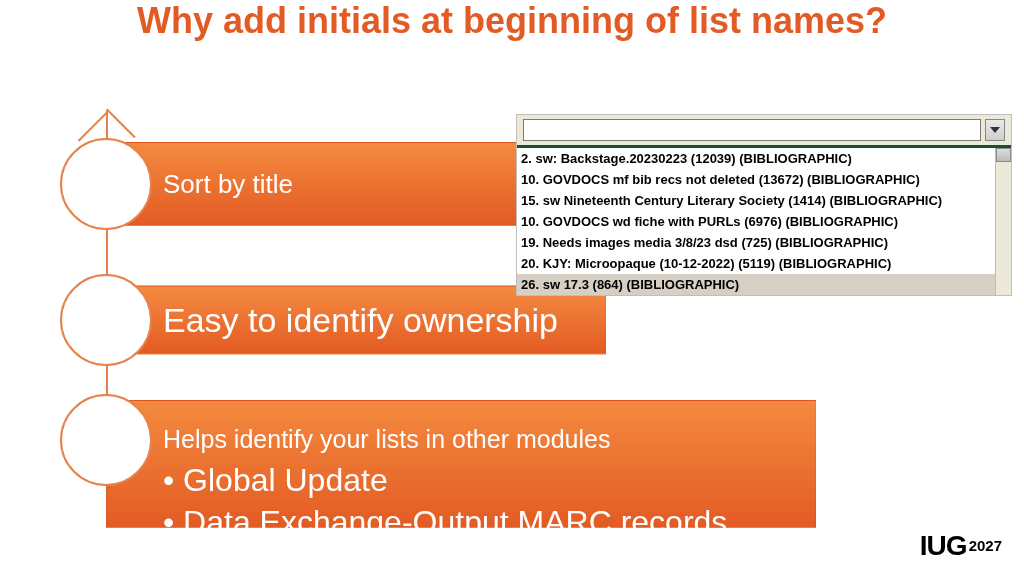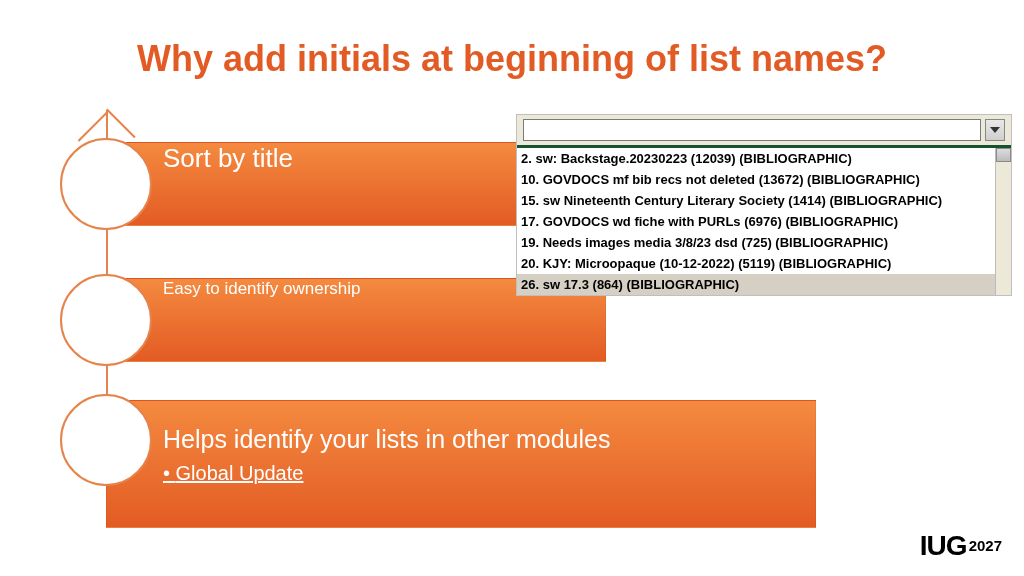--- a/index.html
+++ b/index.html
@@ -9,21 +9,20 @@
     background: #ffffff;
     font-family: Arial, Helvetica, sans-serif;
     position: relative;
     overflow: hidden;
   }
   .title {
     color: #e35b24;
     font-size: 36px;
     font-weight: bold;
     text-align: center;
-    padding-top: 38px;
   }
   .connector-line {
     position: absolute;
     left: 106px;
     top: 110px;
     width: 2px;
     height: 340px;
     background: #e6824a;
   }
   .diag-line {
@@ -51,38 +50,39 @@
   }
   .bar {
     position: absolute;
     left: 46px; top: 50%;
     transform: translateY(-50%);
     height: 100%;
     background: linear-gradient(to bottom, #f48a3f 0%, #e35b24 100%);
     color: #fff;
     display: flex;
     flex-direction: column;
+    justify-content: center;
     padding-left: 56px;
     padding-right: 16px;
     border: 1px solid rgba(0,0,0,0.05);
   }
   .item1 { top: 138px; height: 92px; }
   .item1 .bar { width: 430px; height: 84px; font-size: 26px; }
   .item2 { top: 274px; height: 92px; }
-  .item2 .bar { width: 500px; height: 84px; font-size: 17px; }
+  .item2 .bar { width: 500px; height: 69px; font-size: 34px; }
   .item3 { top: 400px; height: 120px; }
   .item3 .bubble { top: 40px; }
   .item3 .bar {
     width: 710px; height: 128px; top: 64px;
     font-size: 24px;
     padding-top: 24px; padding-bottom: 8px;
     justify-content: flex-start;
   }
   .item3 .bar .main-line { font-size: 25px; margin-bottom: 6px; }
-  .item3 .bar .sub { font-size: 20px; line-height: 1.3; text-decoration: underline; }
+  .item3 .bar .sub { font-size: 32px; line-height: 1.3; }
   .item3 .bar .sub::before { content: "• "; }
 
   
   .dropdown-outer {
     position: absolute;
     left: 516px; top: 114px;
     width: 496px;
     border: 1px solid #bfbfbf;
     background: #ece9d8;
     font-family: Arial, sans-serif;
@@ -170,38 +170,39 @@
   <div class="bar">
     <span>Easy to identify ownership</span>
   </div>
   <div class="bubble"></div>
 </div>
 
 <div class="item item3">
   <div class="bar">
     <div class="main-line">Helps identify your lists in other modules</div>
     <div class="sub">Global Update</div>
+    <div class="sub">Data Exchange-Output MARC records</div>
   </div>
   <div class="bubble"></div>
 </div>
 
 <div class="dropdown-outer">
   <div class="dd-top">
     <div class="dd-field"></div>
     <div class="dd-arrow">
       <svg viewBox="0 0 10 6">
           <path d="M0 0 L10 0 L5 6 Z" fill="#333"></path>
         </svg>
     </div>
   </div>
   <div class="dd-list">
     <div class="dd-row">2. sw: Backstage.20230223 (12039) (BIBLIOGRAPHIC)</div>
     <div class="dd-row">10. GOVDOCS mf bib recs not deleted (13672) (BIBLIOGRAPHIC)</div>
     <div class="dd-row">15. sw Nineteenth Century Literary Society (1414) (BIBLIOGRAPHIC)</div>
-    <div class="dd-row">17. GOVDOCS wd fiche with PURLs (6976) (BIBLIOGRAPHIC)</div>
+    <div class="dd-row">10. GOVDOCS wd fiche with PURLs (6976) (BIBLIOGRAPHIC)</div>
     <div class="dd-row">19. Needs images media 3/8/23 dsd (725) (BIBLIOGRAPHIC)</div>
     <div class="dd-row">20. KJY: Microopaque (10-12-2022) (5119) (BIBLIOGRAPHIC)</div>
     <div class="dd-row sel">26. sw 17.3 (864) (BIBLIOGRAPHIC)</div>
     <div class="dd-scroll">
       <div class="thumb"></div>
     </div>
   </div>
 </div>
 
 <div class="logo">

